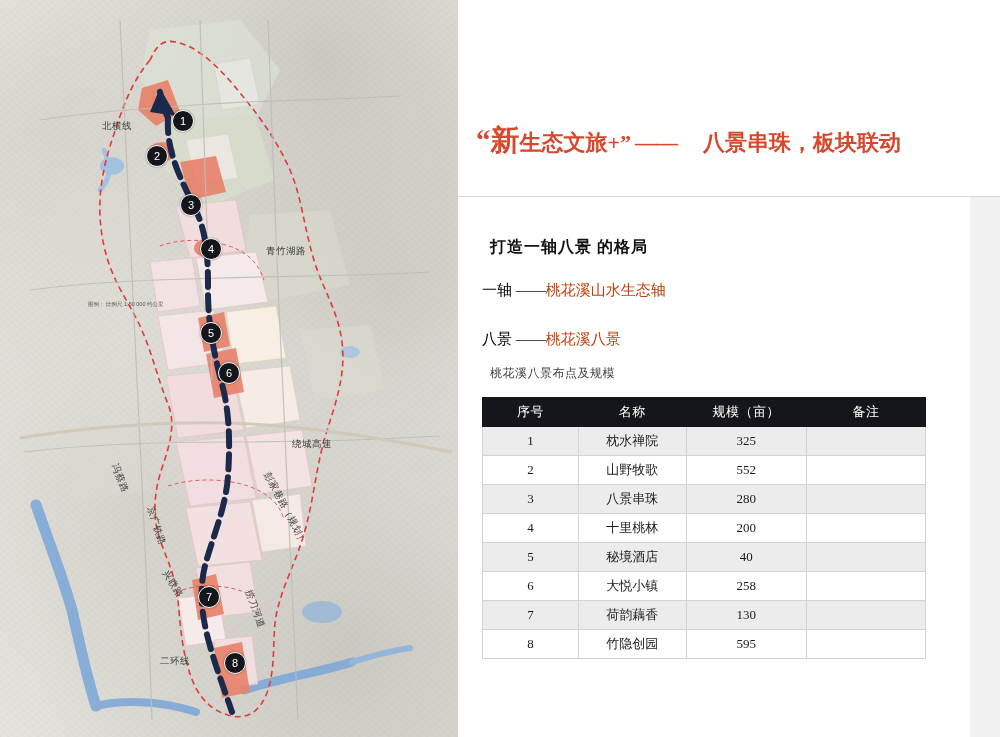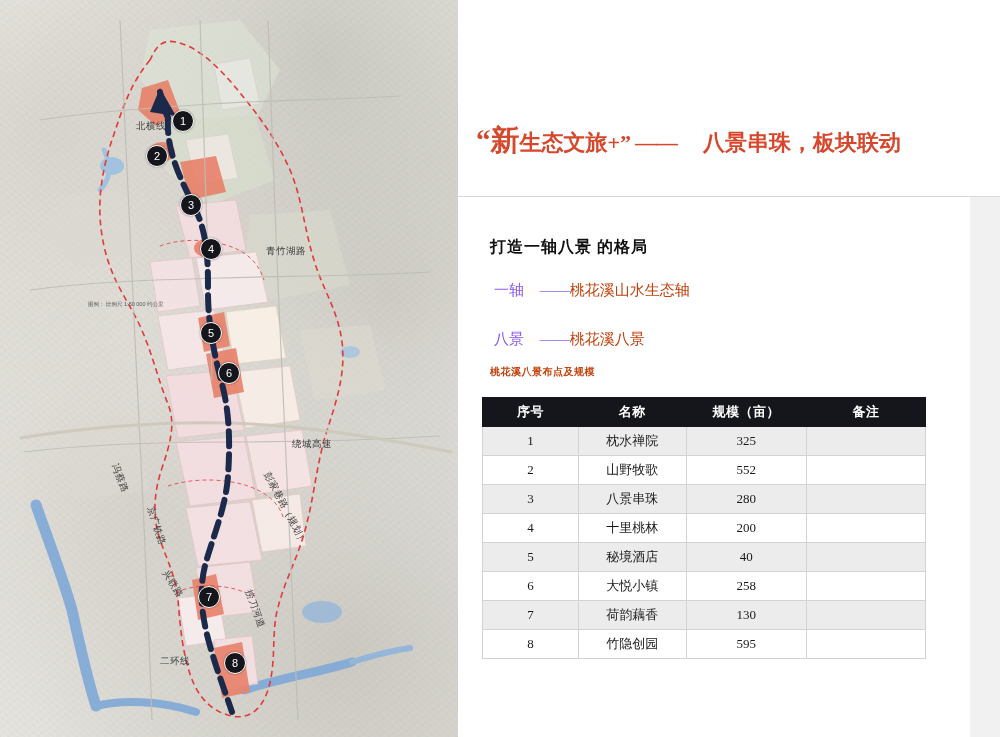--- a/index.html
+++ b/index.html
@@ -160,50 +160,50 @@
     white-space: nowrap;
   }
   .axis-line {
     position: absolute;
     left: 24px;
     font-size: 15px;
     color: #7b5a52;
     font-family: "Liberation Serif", serif;
     white-space: nowrap;
   }
-  .axis-line .lead { color: #8b5cf6; margin-left: 12px; }
+  .axis-line .lead { color: #000000; }
   .axis-line .body { color: #c2410c; }
   #axis-1 { top: 84px; }
   #axis-2 { top: 133px; }
 
   #table-title {
     position: absolute;
     left: 32px;
     top: 168px;
-    font-size: 10px;
-    font-weight: bold;
-    color: #c2410c;
+    font-size: 12px;
+    font-weight: normal;
+    color: #404040;
     font-family: "Liberation Serif", serif;
     letter-spacing: .5px;
     white-space: nowrap;
   }
 
   #scenic-table {
     position: absolute;
     left: 24px;
     top: 200px;
     width: 444px;
     border-collapse: collapse;
     font-family: "Liberation Serif", serif;
   }
   #scenic-table th {
     background: #15161b;
     color: #ffffff;
     font-size: 13px;
-    font-weight: bold;
+    font-weight: normal;
     height: 26px;
     border: 1px solid #15161b;
     letter-spacing: .5px;
   }
   #scenic-table td {
     font-size: 13px;
     color: #1a1a1a;
     height: 26px;
     text-align: center;
     border: 1px solid #d3d3d3;
@@ -309,21 +309,21 @@
                C 208 324, 214 354, 222 384
                C 230 414, 230 446, 228 476
                C 226 506, 214 534, 206 562
                C 198 590, 202 618, 210 646
                C 218 674, 226 694, 232 712" stroke="#1b2a4a" stroke-width="6" fill="none" stroke-linecap="round" stroke-dasharray="15 8"></path>
 
       <path d="M160 88 L176 116 L150 112 Z" fill="#1b2a4a"></path>
       <path d="M168 118 C 164 110, 162 100, 160 92" stroke="#1b2a4a" stroke-width="6" fill="none" stroke-linecap="round"></path>
     </svg>
 
-    <div class="map-label" style="left:102px; top:120px;margin-left:34px;">北横线</div>
+    <div class="map-label" style="left:102px; top:120px;">北横线</div>
     <div class="map-label" style="left:258px; top:245px;margin-left:8px;">青竹湖路</div>
     <div class="map-label" style="left:292px; top:438px;">绕城高速</div>
     <div class="map-label rot" style="left:120px; top:462px; transform: rotate(68deg);">冯蔡路</div>
     <div class="map-label rot" style="left:156px; top:505px; transform: rotate(72deg);">京广铁路</div>
     <div class="map-label rot" style="left:272px; top:470px; transform: rotate(62deg);">彭家巷路（规划）</div>
     <div class="map-label rot" style="left:170px; top:568px; transform: rotate(58deg);">兴联路</div>
     <div class="map-label rot" style="left:254px; top:588px; transform: rotate(70deg);">捞刀河道</div>
     <div class="map-label" style="left:160px; top:655px;">二环线</div>
     <div class="scale-note">图例：
 比例尺 1:50 000 约公里</div>

